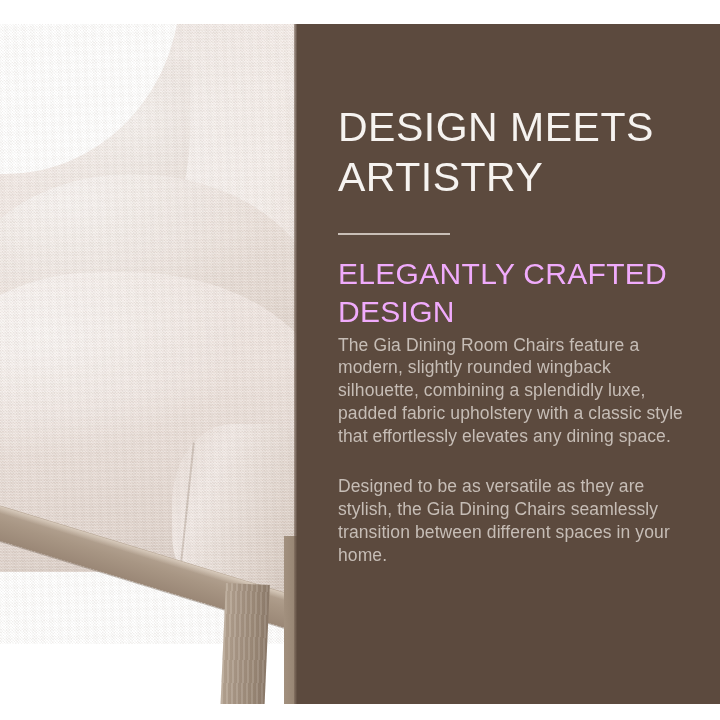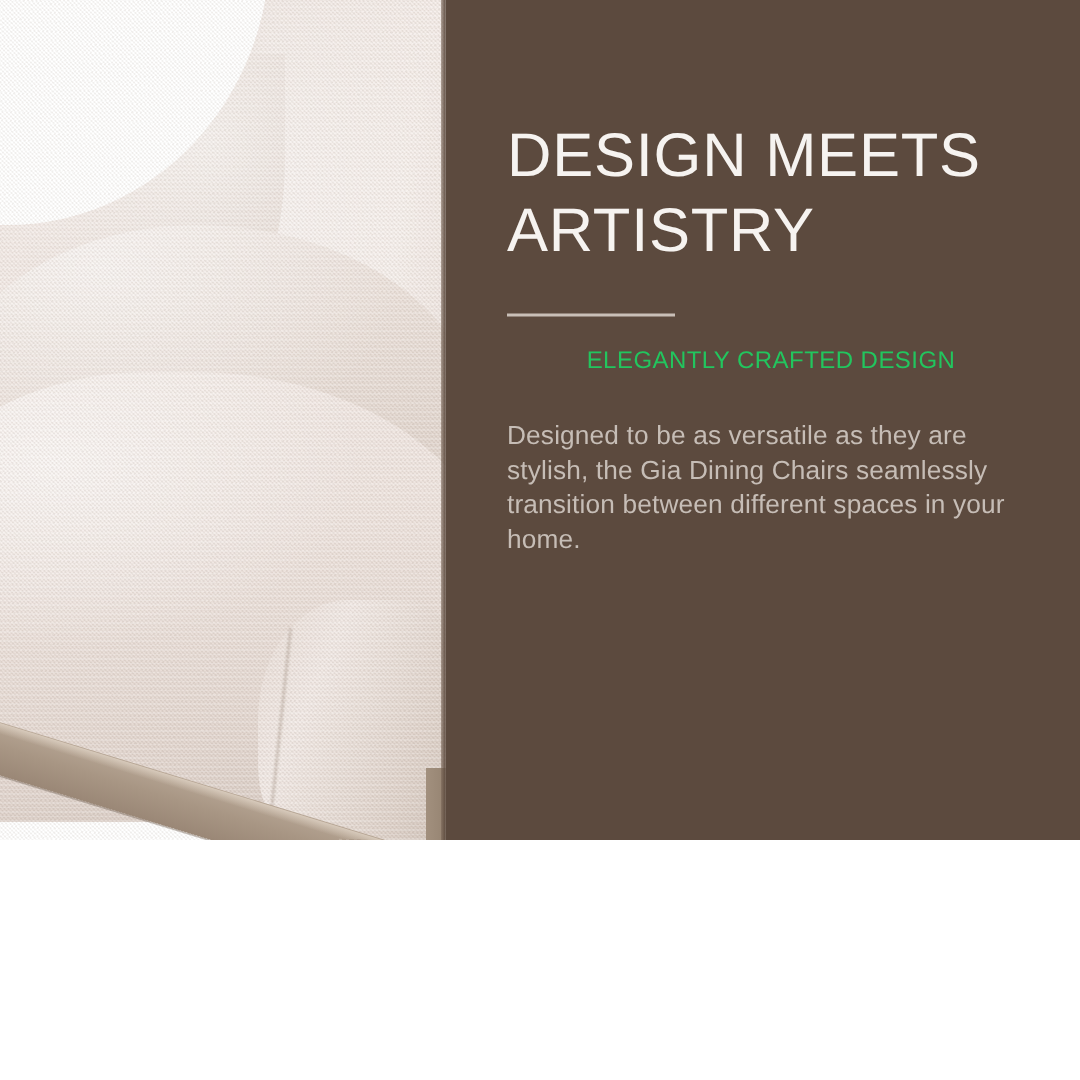--- a/index.html
+++ b/index.html
@@ -9,23 +9,24 @@
   body {
     width: 720px;
     height: 720px;
     font-family: "Liberation Sans", sans-serif;
     background: #ffffff;
     overflow: hidden;
   }
   #stage {
     position: relative;
     width: 720px;
-    height: 560px;
+    height: 680px;
     overflow: hidden;
     background: #ffffff;
+    margin-top: 24px;
   }
 
   
   #photo-pane {
     position: absolute;
     left: 0;
     top: 0;
     width: 297px;
     height: 720px;
     overflow: hidden;
@@ -233,26 +234,25 @@
 
   .rule {
     width: 112px;
     height: 2px;
     background: #c9bfb7;
     margin: 30px 0 20px 0;
   }
 
   .sub-heading {
     margin: 0;
-    font-size: 16px;
+    font-size: 30px;
     line-height: 1.28;
     font-weight: 300;
     letter-spacing: 0.3px;
-    color: #22c55e;
-    text-align: center;
+    color: #f0abfc;
   }
 
   .body-copy {
     margin: 2px 0 0 0;
     font-size: 17.5px;
     line-height: 1.30;
     font-weight: 300;
     letter-spacing: 0.1px;
     color: #c6bdb6;
   }
@@ -285,19 +285,20 @@
 
   <div class="pane-seam"></div>
 
   <div id="copy-pane">
 
     <h1 class="headline">DESIGN MEETS ARTISTRY</h1>
 
     <div class="rule"></div>
 
     <h2 class="sub-heading">ELEGANTLY CRAFTED DESIGN</h2>
+    <p class="body-copy">The Gia Dining Room Chairs feature a modern, slightly rounded wingback silhouette, combining a splendidly luxe, padded fabric upholstery with a classic style that effortlessly elevates any dining space.</p>
 
     <div class="section-gap"></div>
 
     <p class="body-copy">Designed to be as versatile as they are stylish, the Gia Dining Chairs seamlessly transition between different spaces in your home.</p>
 
   </div>
 </div>
 
 </body></html>

